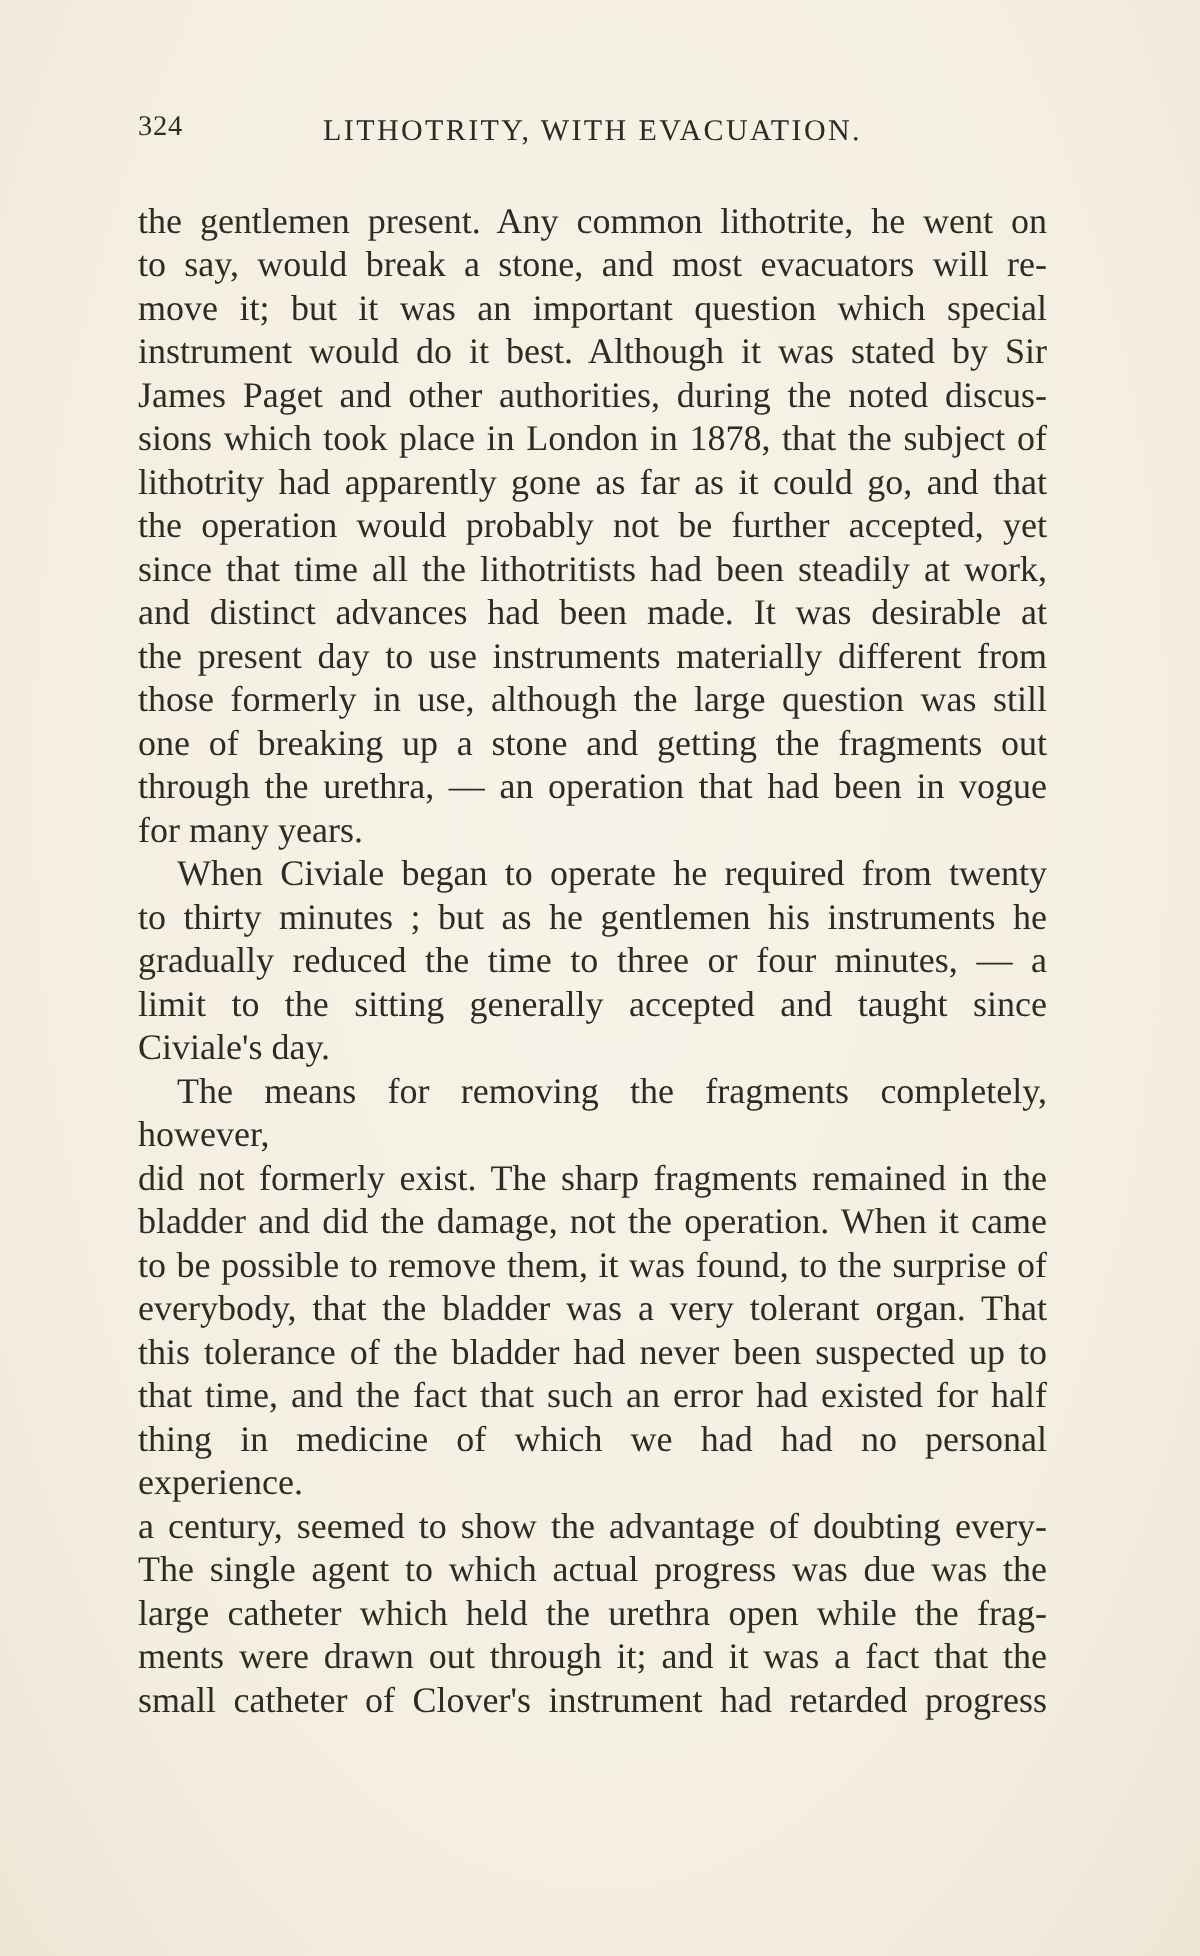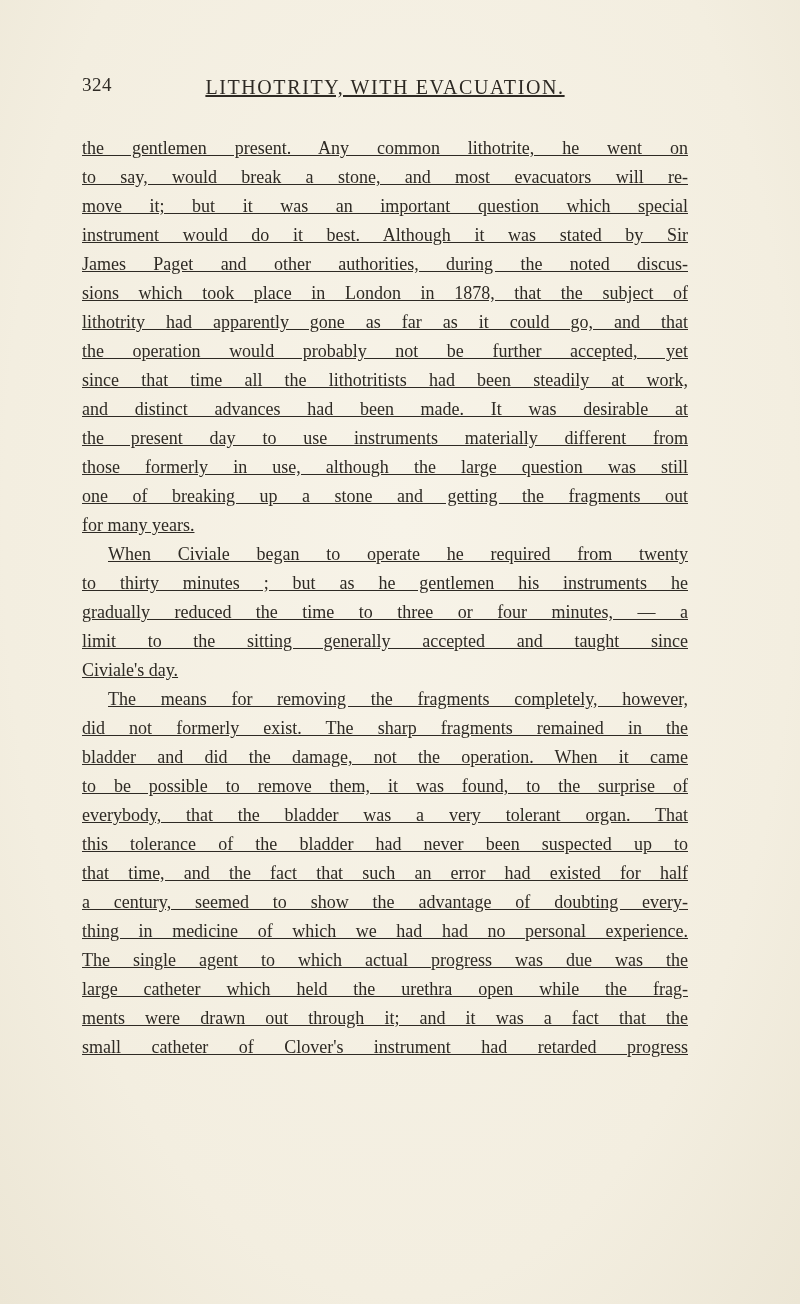--- a/index.html
+++ b/index.html
@@ -11,24 +11,23 @@
     height: 1304px;
     background: #f4efe2;
     background-image: radial-gradient(ellipse at 50% 40%, #f7f3e8 0%, #f3eee0 70%, #ece6d5 100%);
     font-family: "Liberation Serif", serif;
     color: #2e2a24;
     position: relative;
     overflow: hidden;
   }
   .page {
     position: absolute;
-    left: 82px;
+    left: 92px;
     top: 74px;
     width: 606px;
-    text-decoration: underline;
   }
   .header-row {
     position: relative;
     height: 26px;
     margin-bottom: 34px;
   }
   .page-number {
     position: absolute;
     left: 0;
     top: 0;
@@ -36,21 +35,21 @@
     letter-spacing: 0.5px;
   }
   .running-head {
     display: block;
     text-align: center;
     font-size: 20px;
     letter-spacing: 1.6px;
     padding-top: 2px;
   }
   .body-text {
-    font-size: 18px;
+    font-size: 24px;
     line-height: 29px;
   }
   .paragraph {
     margin: 0;
   }
   .line {
     text-align: justify;
     text-align-last: justify;
     white-space: normal;
   }
@@ -77,38 +76,39 @@
         <div class="line">instrument would do it best. Although it was stated by Sir</div>
         <div class="line">James Paget and other authorities, during the noted discus-</div>
         <div class="line">sions which took place in London in 1878, that the subject of</div>
         <div class="line">lithotrity had apparently gone as far as it could go, and that</div>
         <div class="line">the operation would probably not be further accepted, yet</div>
         <div class="line">since that time all the lithotritists had been steadily at work,</div>
         <div class="line">and distinct advances had been made. It was desirable at</div>
         <div class="line">the present day to use instruments materially different from</div>
         <div class="line">those formerly in use, although the large question was still</div>
         <div class="line">one of breaking up a stone and getting the fragments out</div>
+        <div class="line">through the urethra, — an operation that had been in vogue</div>
         <div class="line last">for many years.</div>
       </div>
       <div class="paragraph">
         <div class="line indent">When Civiale began to operate he required from twenty</div>
         <div class="line">to thirty minutes ; but as he gentlemen his instruments he</div>
         <div class="line">gradually reduced the time to three or four minutes, — a</div>
         <div class="line">limit to the sitting generally accepted and taught since</div>
         <div class="line last">Civiale's day.</div>
       </div>
       <div class="paragraph">
         <div class="line indent">The means for removing the fragments completely, however,</div>
         <div class="line">did not formerly exist. The sharp fragments remained in the</div>
         <div class="line">bladder and did the damage, not the operation. When it came</div>
         <div class="line">to be possible to remove them, it was found, to the surprise of</div>
         <div class="line">everybody, that the bladder was a very tolerant organ. That</div>
         <div class="line">this tolerance of the bladder had never been suspected up to</div>
         <div class="line">that time, and the fact that such an error had existed for half</div>
+        <div class="line">thing in medicine of which we had had no personal experience.</div>
         <div class="line">a century, seemed to show the advantage of doubting every-</div>
-        <div class="line">thing in medicine of which we had had no personal experience.</div>
         <div class="line">The single agent to which actual progress was due was the</div>
         <div class="line">large catheter which held the urethra open while the frag-</div>
         <div class="line">ments were drawn out through it; and it was a fact that the</div>
         <div class="line">small catheter of Clover's instrument had retarded progress</div>
       </div>
     </div>
 </div>
 
 </body></html>

